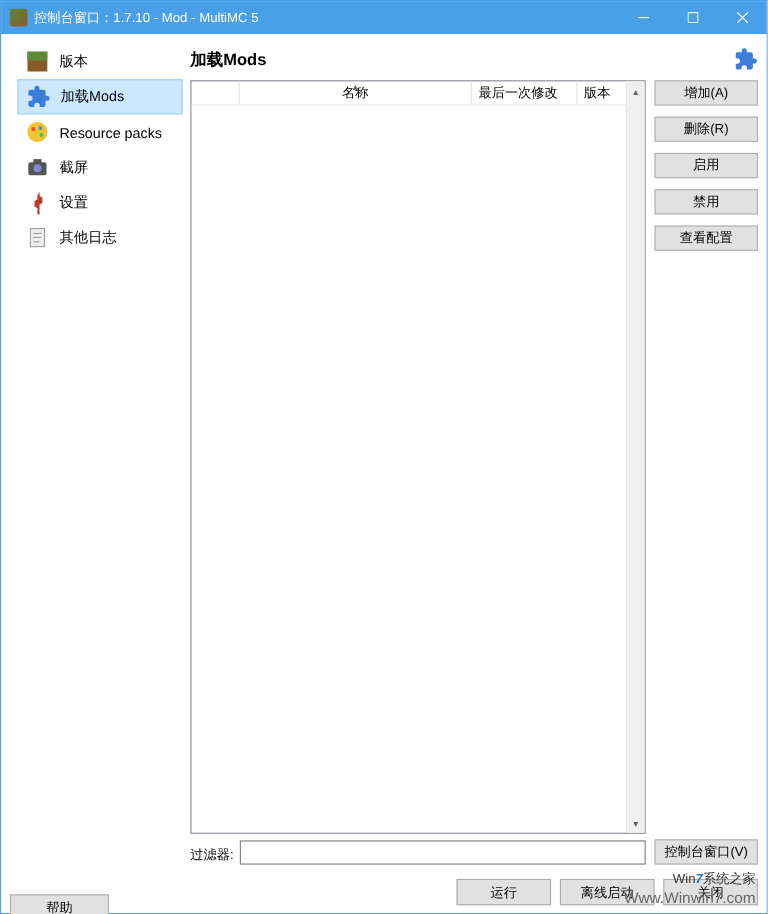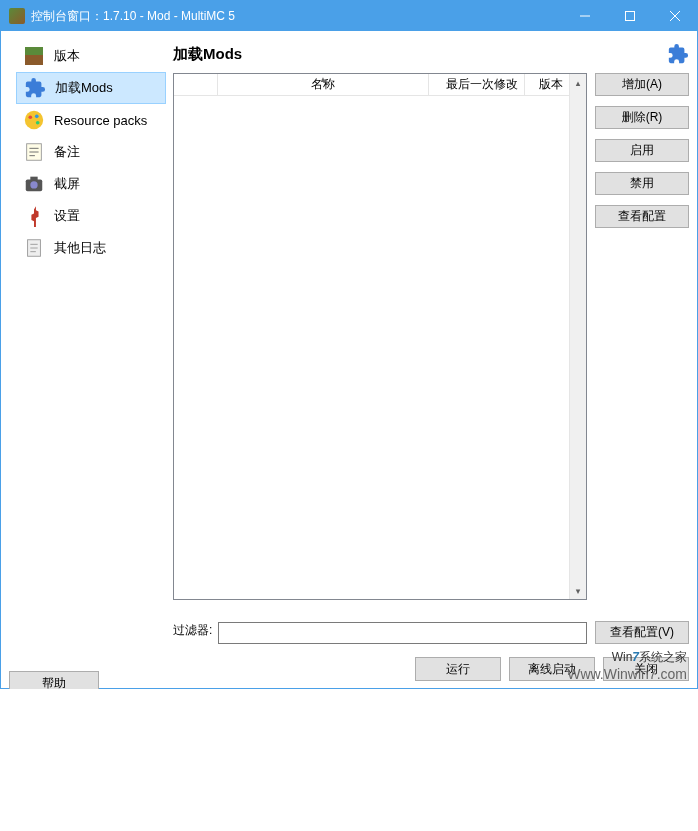--- a/index.html
+++ b/index.html
@@ -1,17 +1,17 @@
 <!DOCTYPE html>
 <html><head>
 <meta charset="utf-8">
 <style>
 * { box-sizing: border-box; margin: 0; padding: 0; font-family: "Microsoft YaHei", "Segoe UI", sans-serif; font-size: 12px; }
 body { background: #fff; }
-.window { width: 698px; height: 689px; border: 1px solid #4aa0e8; display: flex; flex-direction: column; position: relative; }
+.window { width: 698px; height: 831px; border: 1px solid #4aa0e8; display: flex; flex-direction: column; position: relative; }
 .titlebar { background: #4aa0e8; height: 30px; display: flex; align-items: center; color: #fff; }
 .titlebar .app-icon { width: 16px; height: 16px; margin: 0 6px 0 8px; background: linear-gradient(135deg,#5a8a3a,#8b5a2b); border-radius: 2px; }
 .titlebar .title { flex: 1; font-size: 12px; }
 .titlebar .win-btn { width: 45px; height: 30px; display: flex; align-items: center; justify-content: center; cursor: pointer; }
 .titlebar svg { stroke: #fff; stroke-width: 1; fill: none; }
 .client { flex: 1; display: flex; padding: 8px 8px 6px 14px; gap: 6px; min-height: 0; }
 .sidebar { width: 152px; display: flex; flex-direction: column; }
 .side-list { flex: 1; border: 1px solid transparent; }
 .side-item { display: flex; align-items: center; height: 32px; padding: 0 6px; gap: 8px; cursor: pointer; }
 .side-item.selected { background: #cce8ff; border: 1px solid #99d1ff; }
@@ -19,30 +19,30 @@
 .side-item .lbl { font-size: 13px; }
 .main { flex: 1; display: flex; flex-direction: column; min-height: 0; }
 .main-header { display: flex; align-items: center; height: 30px; margin-bottom: 4px; }
 .main-header h1 { font-size: 15px; font-weight: bold; flex: 1; }
 .main-header .puzzle { width: 22px; height: 22px; }
 .main-body { flex: 1; display: flex; gap: 8px; min-height: 0; }
 .content-col { flex: 1; display: flex; flex-direction: column; min-height: 0; }
 .table-wrap { flex: 1; border: 1px solid #828790; position: relative; display: flex; min-height: 0; }
 .table-inner { flex: 1; overflow: hidden; }
 .table-header { display: flex; height: 22px; border-bottom: 1px solid #e5e5e5; }
-.th { border-right: 1px solid #e5e5e5; display: flex; align-items: center; padding: 0 6px; font-size: 12px; justify-content: flex-end; }
+.th { border-right: 1px solid #e5e5e5; display: flex; align-items: center; padding: 0 6px; font-size: 12px; }
 .th.chk { width: 44px; }
 .th.name { flex: 1; justify-content: center; position: relative; }
 .th.name .sort { position: absolute; top: 1px; left: 50%; transform: translateX(-50%); font-size: 8px; color: #666; }
 .th.mod { width: 96px; }
 .th.ver { width: 44px; border-right: none; }
 .vscroll { width: 17px; background: #f0f0f0; border-left: 1px solid #e5e5e5; position: relative; }
 .vscroll .arrow { height: 17px; display: flex; align-items: center; justify-content: center; color: #606060; font-size: 9px; }
 .vscroll .arrow.down { position: absolute; bottom: 0; width: 100%; }
-.filter-row { display: flex; align-items: flex-start; margin-top: 22px; gap: 6px; }
+.filter-row { display: flex; align-items: flex-end; margin-top: 6px; gap: 6px; }
 .filter-row label { font-size: 12px; }
 .filter-row input { flex: 1; height: 22px; border: 1px solid #7a7a7a; padding: 0 4px; }
 .btn-col { width: 94px; display: flex; flex-direction: column; gap: 10px; }
 .btn { height: 23px; background: #e1e1e1; border: 1px solid #adadad; cursor: pointer; font-size: 12px; display: flex; align-items: center; justify-content: center; }
 .footer { height: 38px; border-top: 0px solid #ddd; display: flex; align-items: center; padding: 0 8px; gap: 8px; }
 .footer .spacer { flex: 1; }
 .footer .btn { width: 86px; height: 24px; }
 .footer .btn.help { width: 90px; margin-top: 28px; }
 .watermark { position: absolute; right: 10px; bottom: 6px; text-align: right; pointer-events: none; }
 .watermark .l1 { font-size: 14px; color: #333; font-weight: 500; }
@@ -103,31 +103,20 @@
               <svg width="22" height="22" viewBox="0 0 24 24">
                 <circle cx="12" cy="12" r="10" fill="#f4c430"></circle>
                 <circle cx="8" cy="9" r="2" fill="#e74c3c"></circle>
                 <circle cx="15" cy="8" r="2" fill="#3498db"></circle>
                 <circle cx="16" cy="15" r="2" fill="#2ecc71"></circle>
               </svg>
             </span>
           <span class="lbl">Resource packs</span>
         </div>
 
-        <div class="side-item">
-          <span class="ic">
-              <svg width="22" height="22" viewBox="0 0 24 24">
-                <rect x="4" y="3" width="16" height="18" fill="#fffde7" stroke="#999"></rect>
-                <line x1="7" y1="8" x2="17" y2="8" stroke="#666"></line>
-                <line x1="7" y1="12" x2="17" y2="12" stroke="#666"></line>
-                <line x1="7" y1="16" x2="13" y2="16" stroke="#666"></line>
-              </svg>
-            </span>
-          <span class="lbl">备注</span>
-        </div>
 
 
         <div class="side-item">
           <span class="ic">
               <svg width="22" height="22" viewBox="0 0 24 24">
                 <rect x="3" y="7" width="18" height="13" rx="2" fill="#555"></rect>
                 <circle cx="12" cy="13" r="4" fill="#88c"></circle>
                 <rect x="8" y="4" width="8" height="4" fill="#555"></rect>
               </svg>
             </span>
@@ -197,21 +186,21 @@
           </div>
         </div>
 
         <div class="btn-col">
           <button class="btn">增加(A)</button>
           <button class="btn">删除(R)</button>
           <button class="btn">启用</button>
           <button class="btn">禁用</button>
           <button class="btn">查看配置</button>
           <div style="flex:1"></div>
-          <button class="btn">查看配置(V)</button>
+          <button class="btn">控制台窗口(V)</button>
         </div>
       </div>
     </div>
   </div>
 
   <div class="footer">
     <button class="btn help">帮助</button>
     <div class="spacer"></div>
     <button class="btn">运行</button>
     <button class="btn">离线启动</button>

